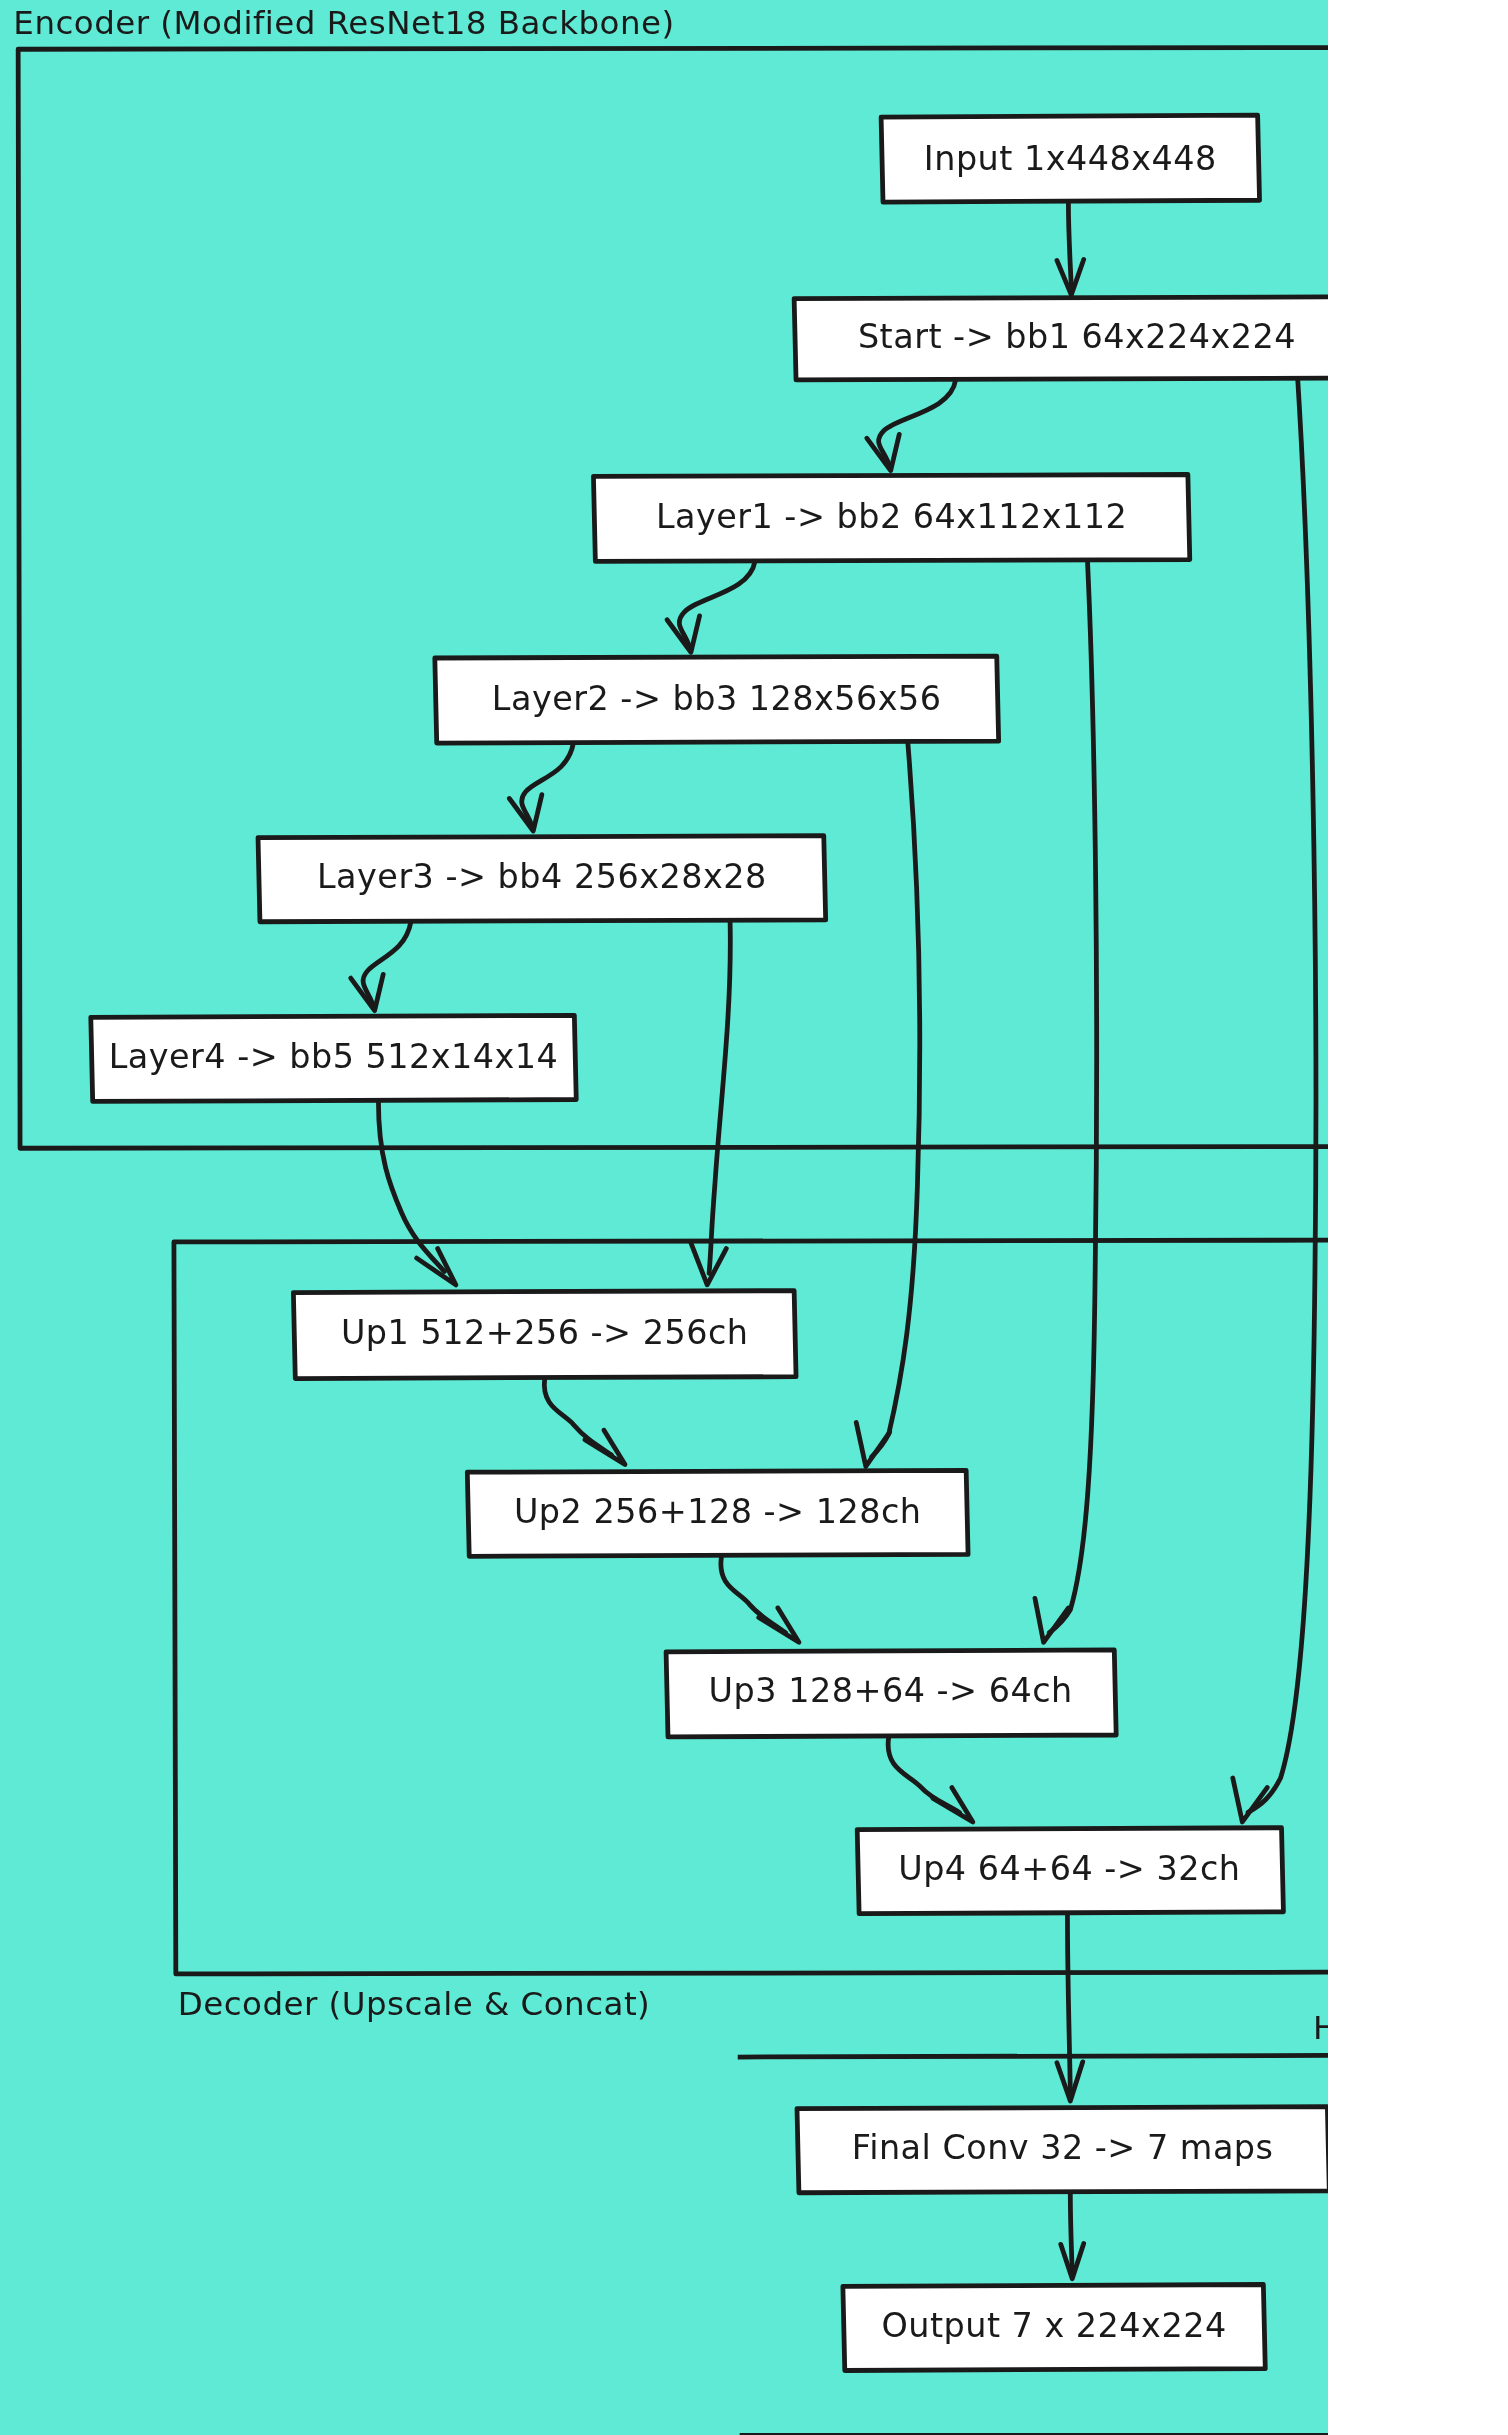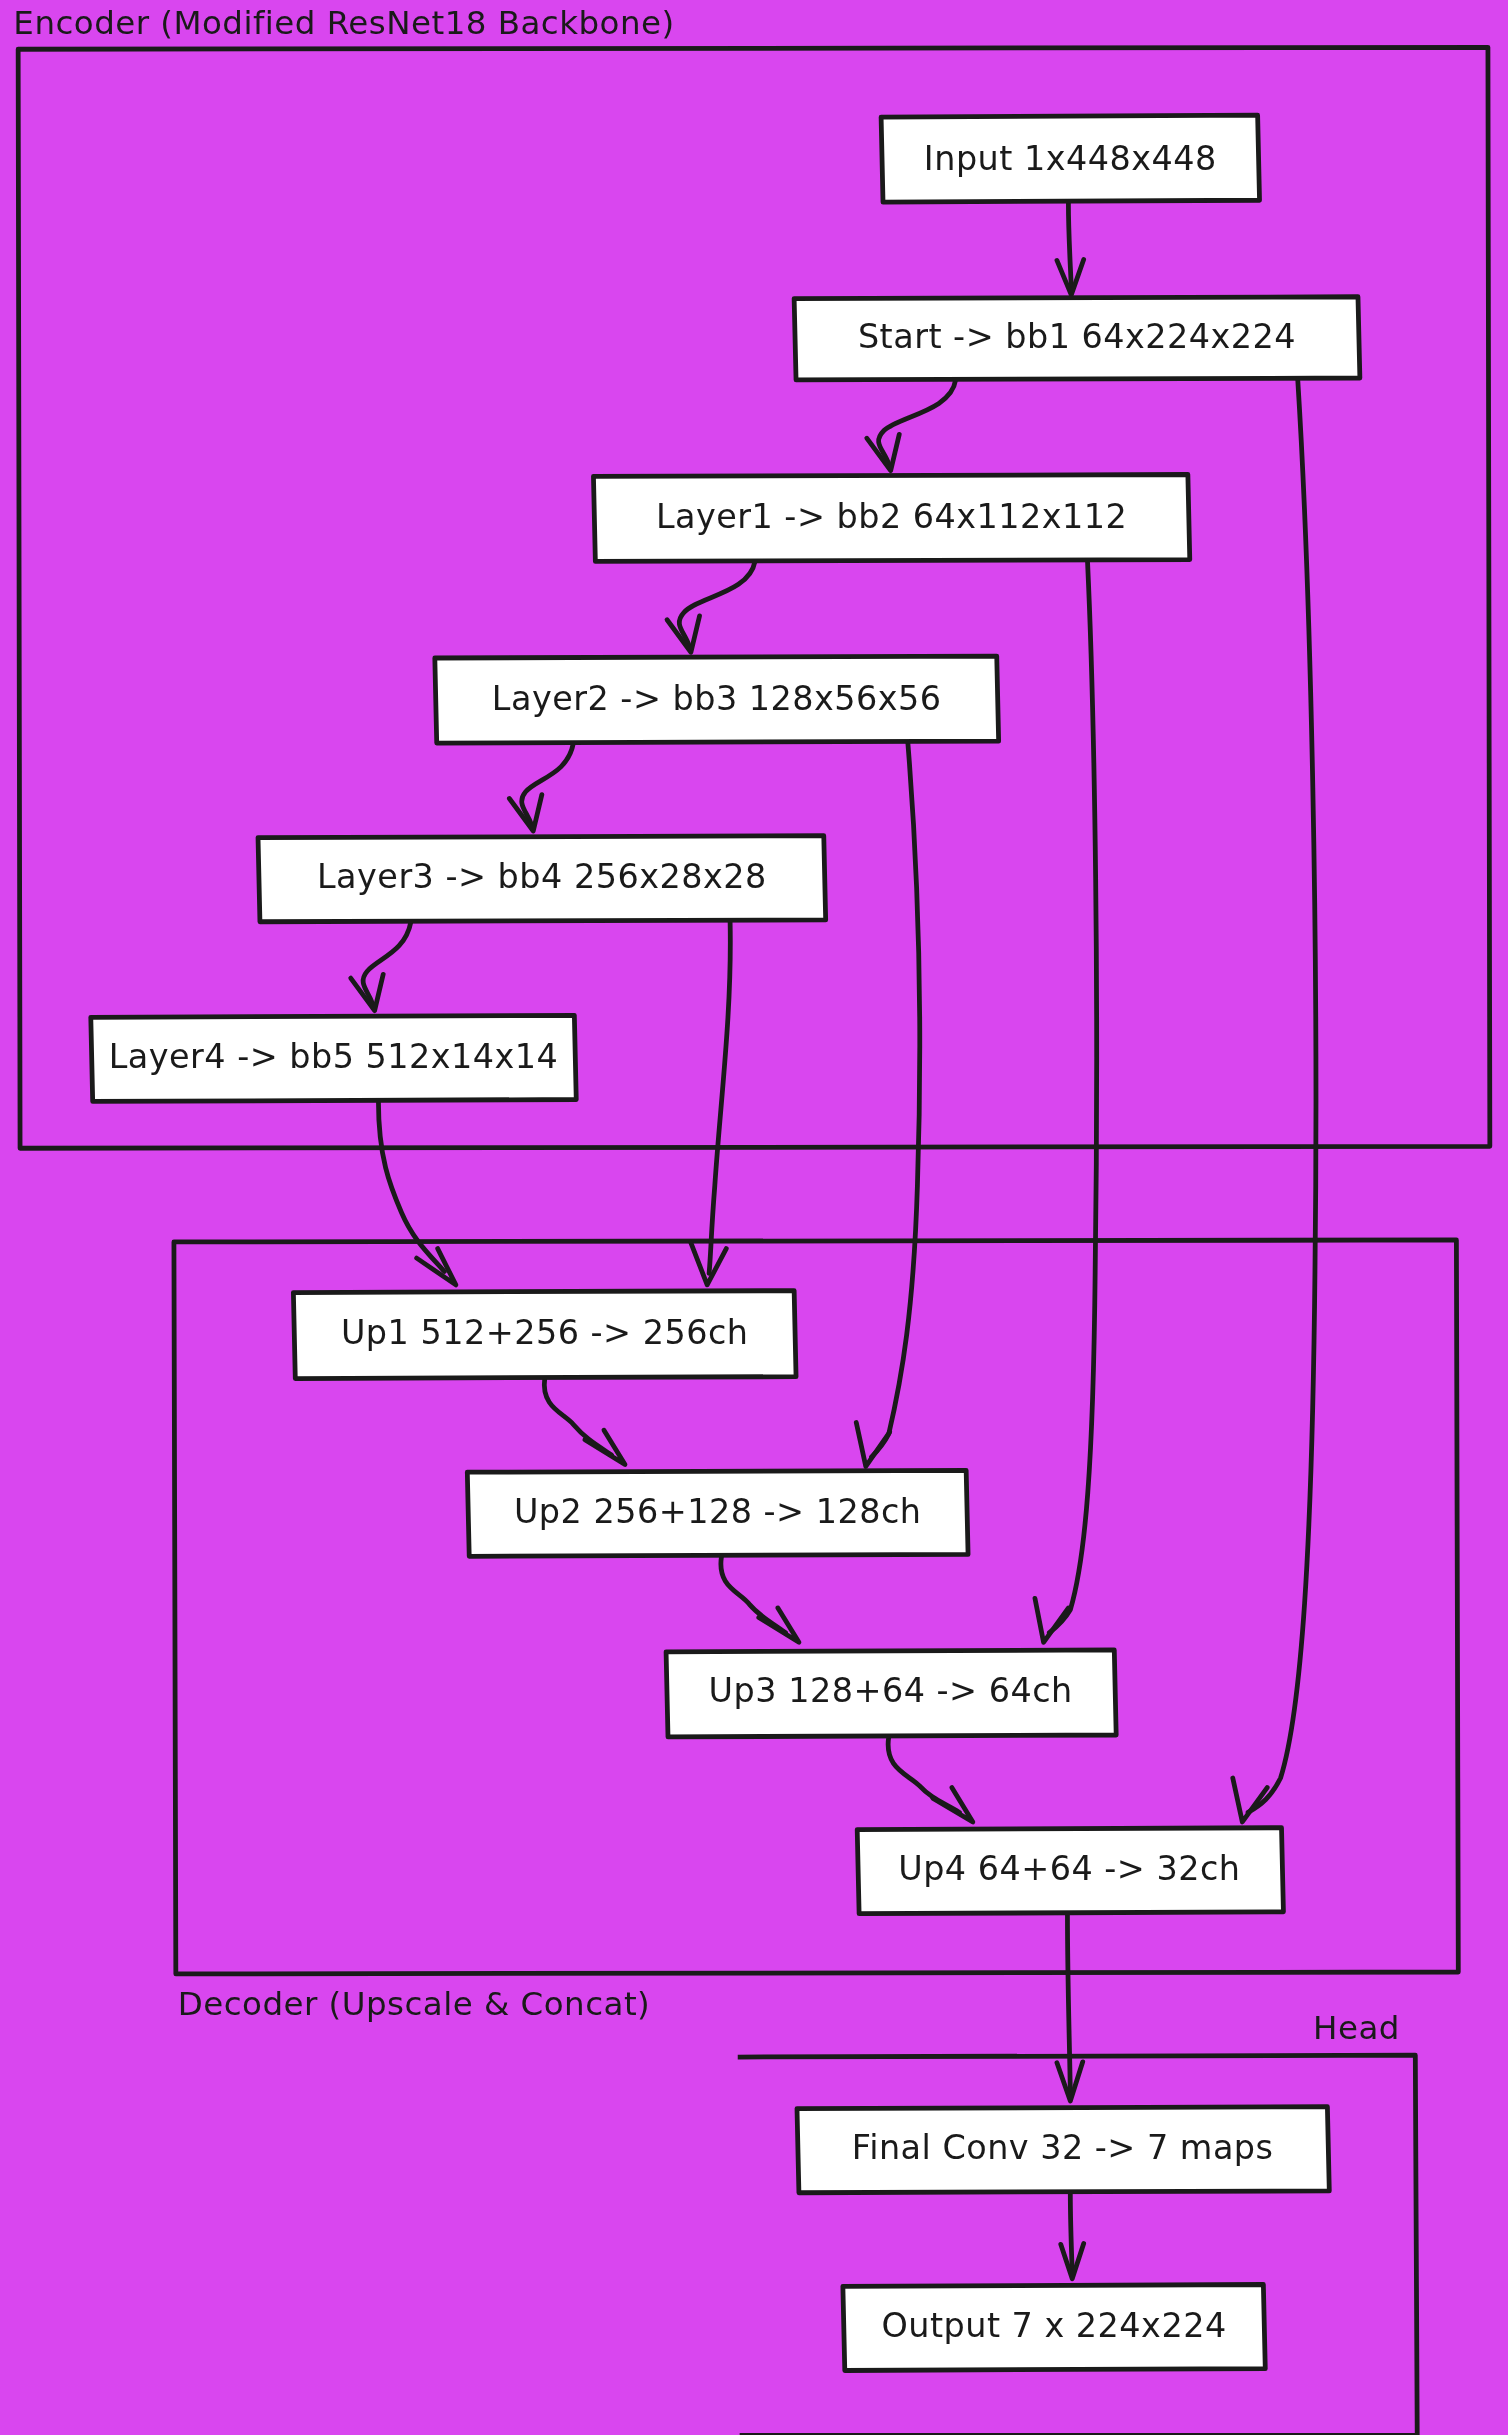--- a/index.html
+++ b/index.html
@@ -2,23 +2,23 @@
 <html><head>
 <meta charset="utf-8">
 <style>
   html, body {
     margin: 0;
     padding: 0;
     background: #ffffff;
   }
   #canvas {
     position: relative;
-    width: 1508px;
+    width: 1328px;
     height: 2436px;
-    background: #d946ef;
+    background: #5eead4;
     font-family: "DejaVu Sans", sans-serif;
     overflow: hidden;
   }
   svg#diagram {
     position: absolute;
     left: 0;
     top: 0;
     width: 1508px;
     height: 2436px;
   }

